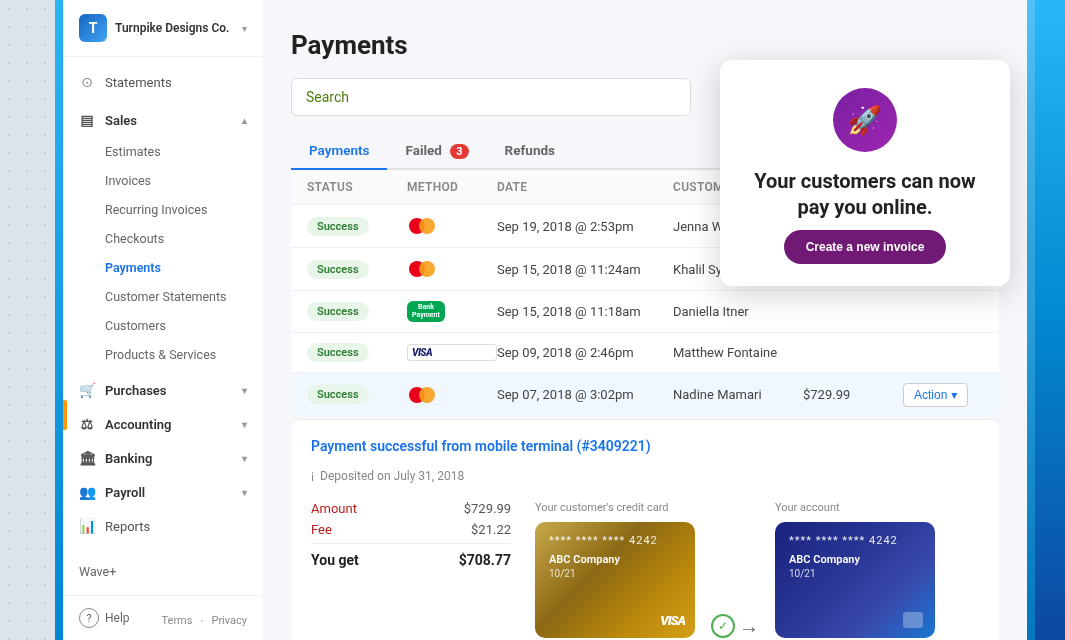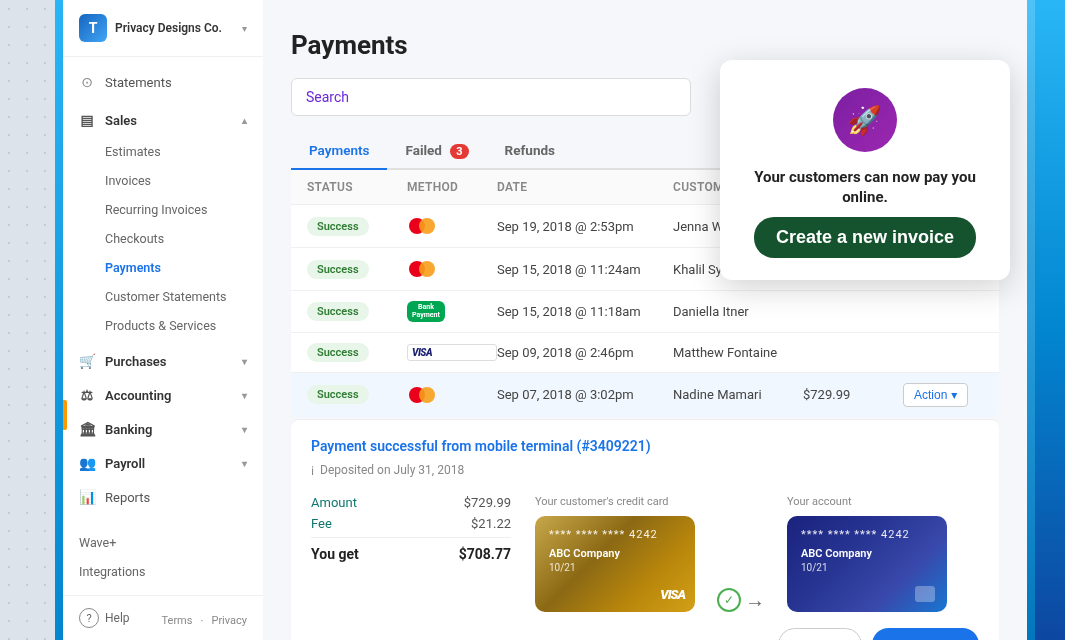--- a/index.html
+++ b/index.html
@@ -331,57 +331,57 @@
       background: white;
       border-radius: 8px;
       padding: 18px 20px;
       margin-top: 2px;
       border-top: 1px solid #eee;
     }
     .payment-detail-header {
       font-size: 14px;
       font-weight: 600;
       color: #333;
-      margin-bottom: 8px;
+      margin-bottom: 14px;
     }
     .payment-detail-header span { color: #1a73e8; }
     .payment-detail-sub {
       font-size: 12px;
       color: #888;
       display: flex;
       align-items: center;
       gap: 6px;
       margin-bottom: 16px;
     }
     .amount-row {
       display: flex;
       justify-content: space-between;
       font-size: 13px;
       color: #555;
       margin-bottom: 6px;
     }
-    .amount-label { color: #0f766e; }
+    .amount-label { color: #b91c1c; }
     .amount-total {
       display: flex;
       justify-content: space-between;
       font-size: 14px;
       font-weight: 700;
       color: #222;
       border-top: 1px solid #eee;
       padding-top: 8px;
       margin-top: 4px;
     }
     .card-label-sm {
       font-size: 11px;
       color: #888;
       margin-bottom: 8px;
     }
     .credit-card {
       width: 160px;
-      height: 96px;
+      height: 116px;
       border-radius: 10px;
       padding: 12px 14px;
       color: white;
       font-size: 11px;
       position: relative;
       overflow: hidden;
     }
     .card-from {
       background: linear-gradient(135deg, #c8a84b 0%, #8b6914 40%, #b8860b 70%, #d4a017 100%);
     }
@@ -478,38 +478,38 @@
       height: 64px;
       border-radius: 50%;
       background: linear-gradient(135deg, #7b1fa2, #9c27b0);
       margin: 0 auto 16px;
       display: flex;
       align-items: center;
       justify-content: center;
       font-size: 28px;
     }
     .popup-title {
-      font-size: 15px;
+      font-size: 20px;
       font-weight: 700;
       color: #222;
       margin-bottom: 10px;
       line-height: 1.3;
     }
     .popup-sub {
       font-size: 13px;
       color: #888;
       margin-bottom: 18px;
     }
     .popup-btn {
-      background: #14532d;
+      background: #701a75;
       color: white;
       border: none;
       border-radius: 20px;
       padding: 10px 22px;
-      font-size: 18px;
+      font-size: 12px;
       font-weight: 600;
       cursor: pointer;
     }
 
     
     .help-btn {
       display: flex;
       align-items: center;
       gap: 6px;
       font-size: 12px;
@@ -546,21 +546,21 @@
 <div class="right-accent-inner"></div>
 
 <div class="left-accent"></div>
 
 <div class="orange-accent"></div>
 
 <div class="sidebar">
 
   <div class="sidebar-logo">
     <div class="logo-icon">T</div>
-    <span class="logo-text">Privacy Designs Co.</span>
+    <span class="logo-text">Turnpike Designs Co.</span>
     <span class="logo-chevron">▾</span>
   </div>
 
   <div class="sidebar-nav">
 
     <div class="nav-item">
       <span class="nav-icon">⊙</span>
       <span>Statements</span>
     </div>
 
@@ -569,20 +569,21 @@
         <span class="nav-icon">▤</span>
         <span>Sales</span>
         <span class="chevron">▴</span>
       </div>
       <div class="nav-sub-item">Estimates</div>
       <div class="nav-sub-item">Invoices</div>
       <div class="nav-sub-item">Recurring Invoices</div>
       <div class="nav-sub-item">Checkouts</div>
       <div class="nav-sub-item active">Payments</div>
       <div class="nav-sub-item">Customer Statements</div>
+      <div class="nav-sub-item">Customers</div>
       <div class="nav-sub-item">Products &amp; Services</div>
     </div>
 
     <div class="nav-section-header">
       <span class="nav-icon">🛒</span>
       <span>Purchases</span>
       <span class="chevron">▾</span>
     </div>
 
     <div class="nav-section-header">
@@ -631,21 +632,21 @@
         <a href="#">Privacy</a>
       </div>
     </div>
   </div>
 </div>
 
 <div class="main-content">
   <h1 class="page-title">Payments</h1>
 
   <div class="search-bar">
-    <span style="color:#6d28d9;">Search</span>
+    <span style="color:#4d7c0f;">Search</span>
   </div>
 
   <div class="tabs">
     <div class="tab active">
       <span>Payments</span>
     </div>
     <div class="tab">
       <span>Failed</span>
       <span class="tab-badge">3</span>
     </div>
@@ -754,21 +755,21 @@
         <div class="amount-row">
           <span class="amount-label">Fee</span>
           <span>$21.22</span>
         </div>
         <div class="amount-total">
           <span>You get</span>
           <span>$708.77</span>
         </div>
       </div>
 
-      <div style="flex:1; display:flex; align-items:flex-end; gap: 10px;">
+      <div style="flex:1; display:flex; align-items:flex-end; gap: 4px;">
         <div class="card-col">
           <div class="card-label-sm">Your customer's credit card</div>
           <div class="credit-card card-from">
             <div class="card-number">**** **** **** 4242</div>
             <div class="card-company">ABC Company</div>
             <div class="card-date">10/21</div>
             <div class="card-visa-logo">VISA</div>
           </div>
         </div>
 

